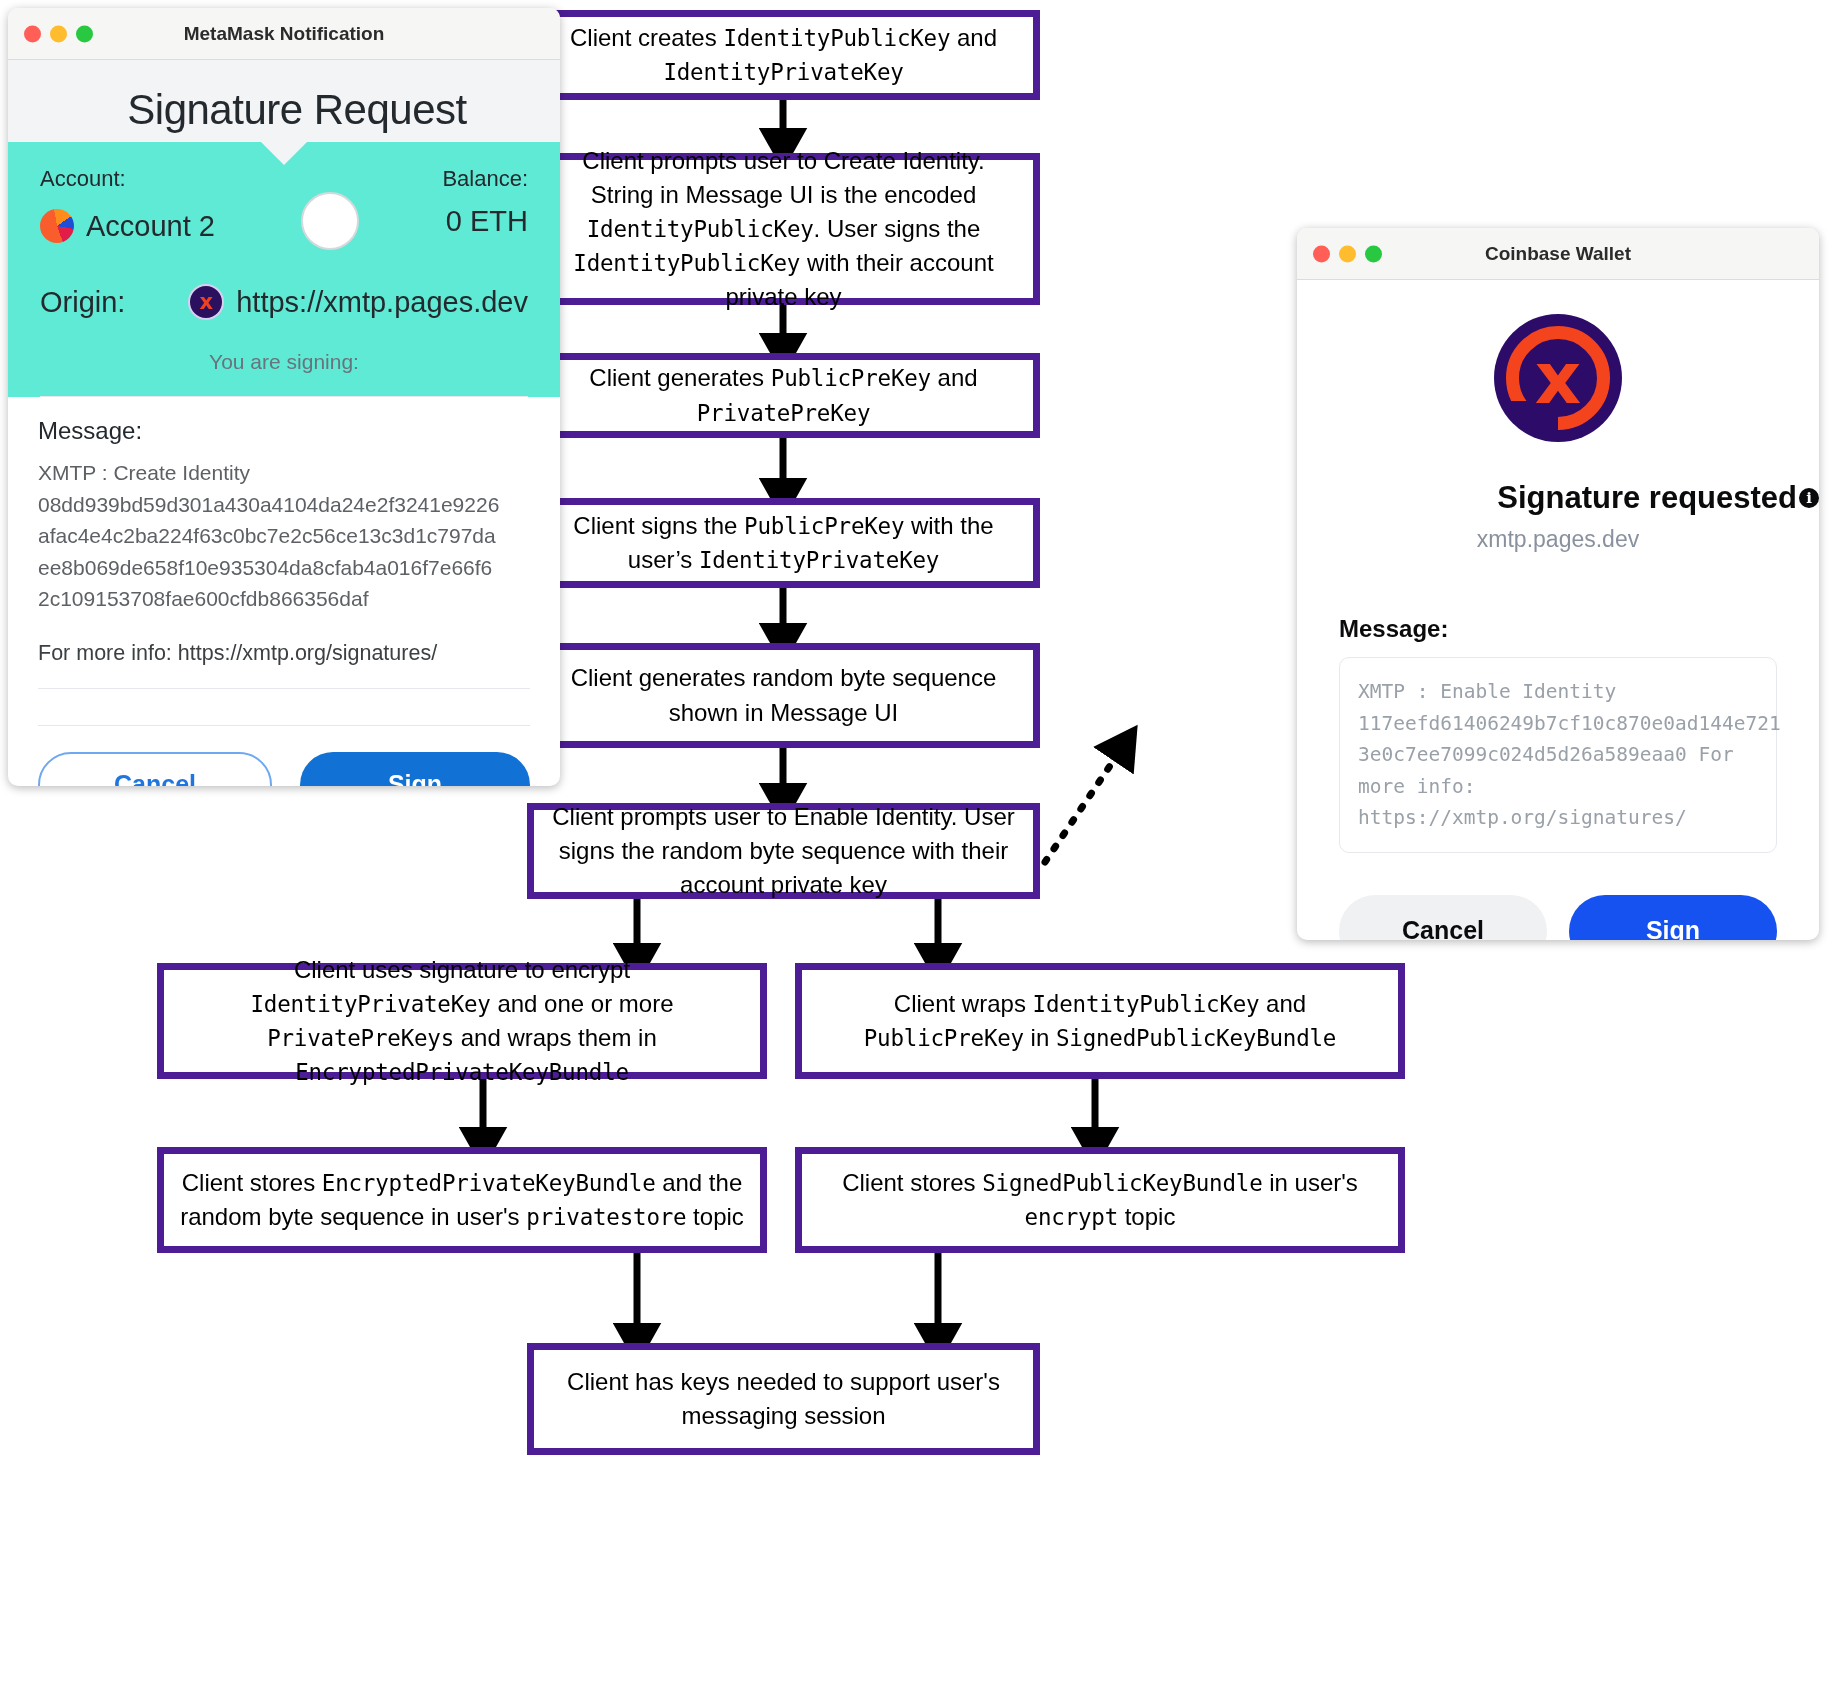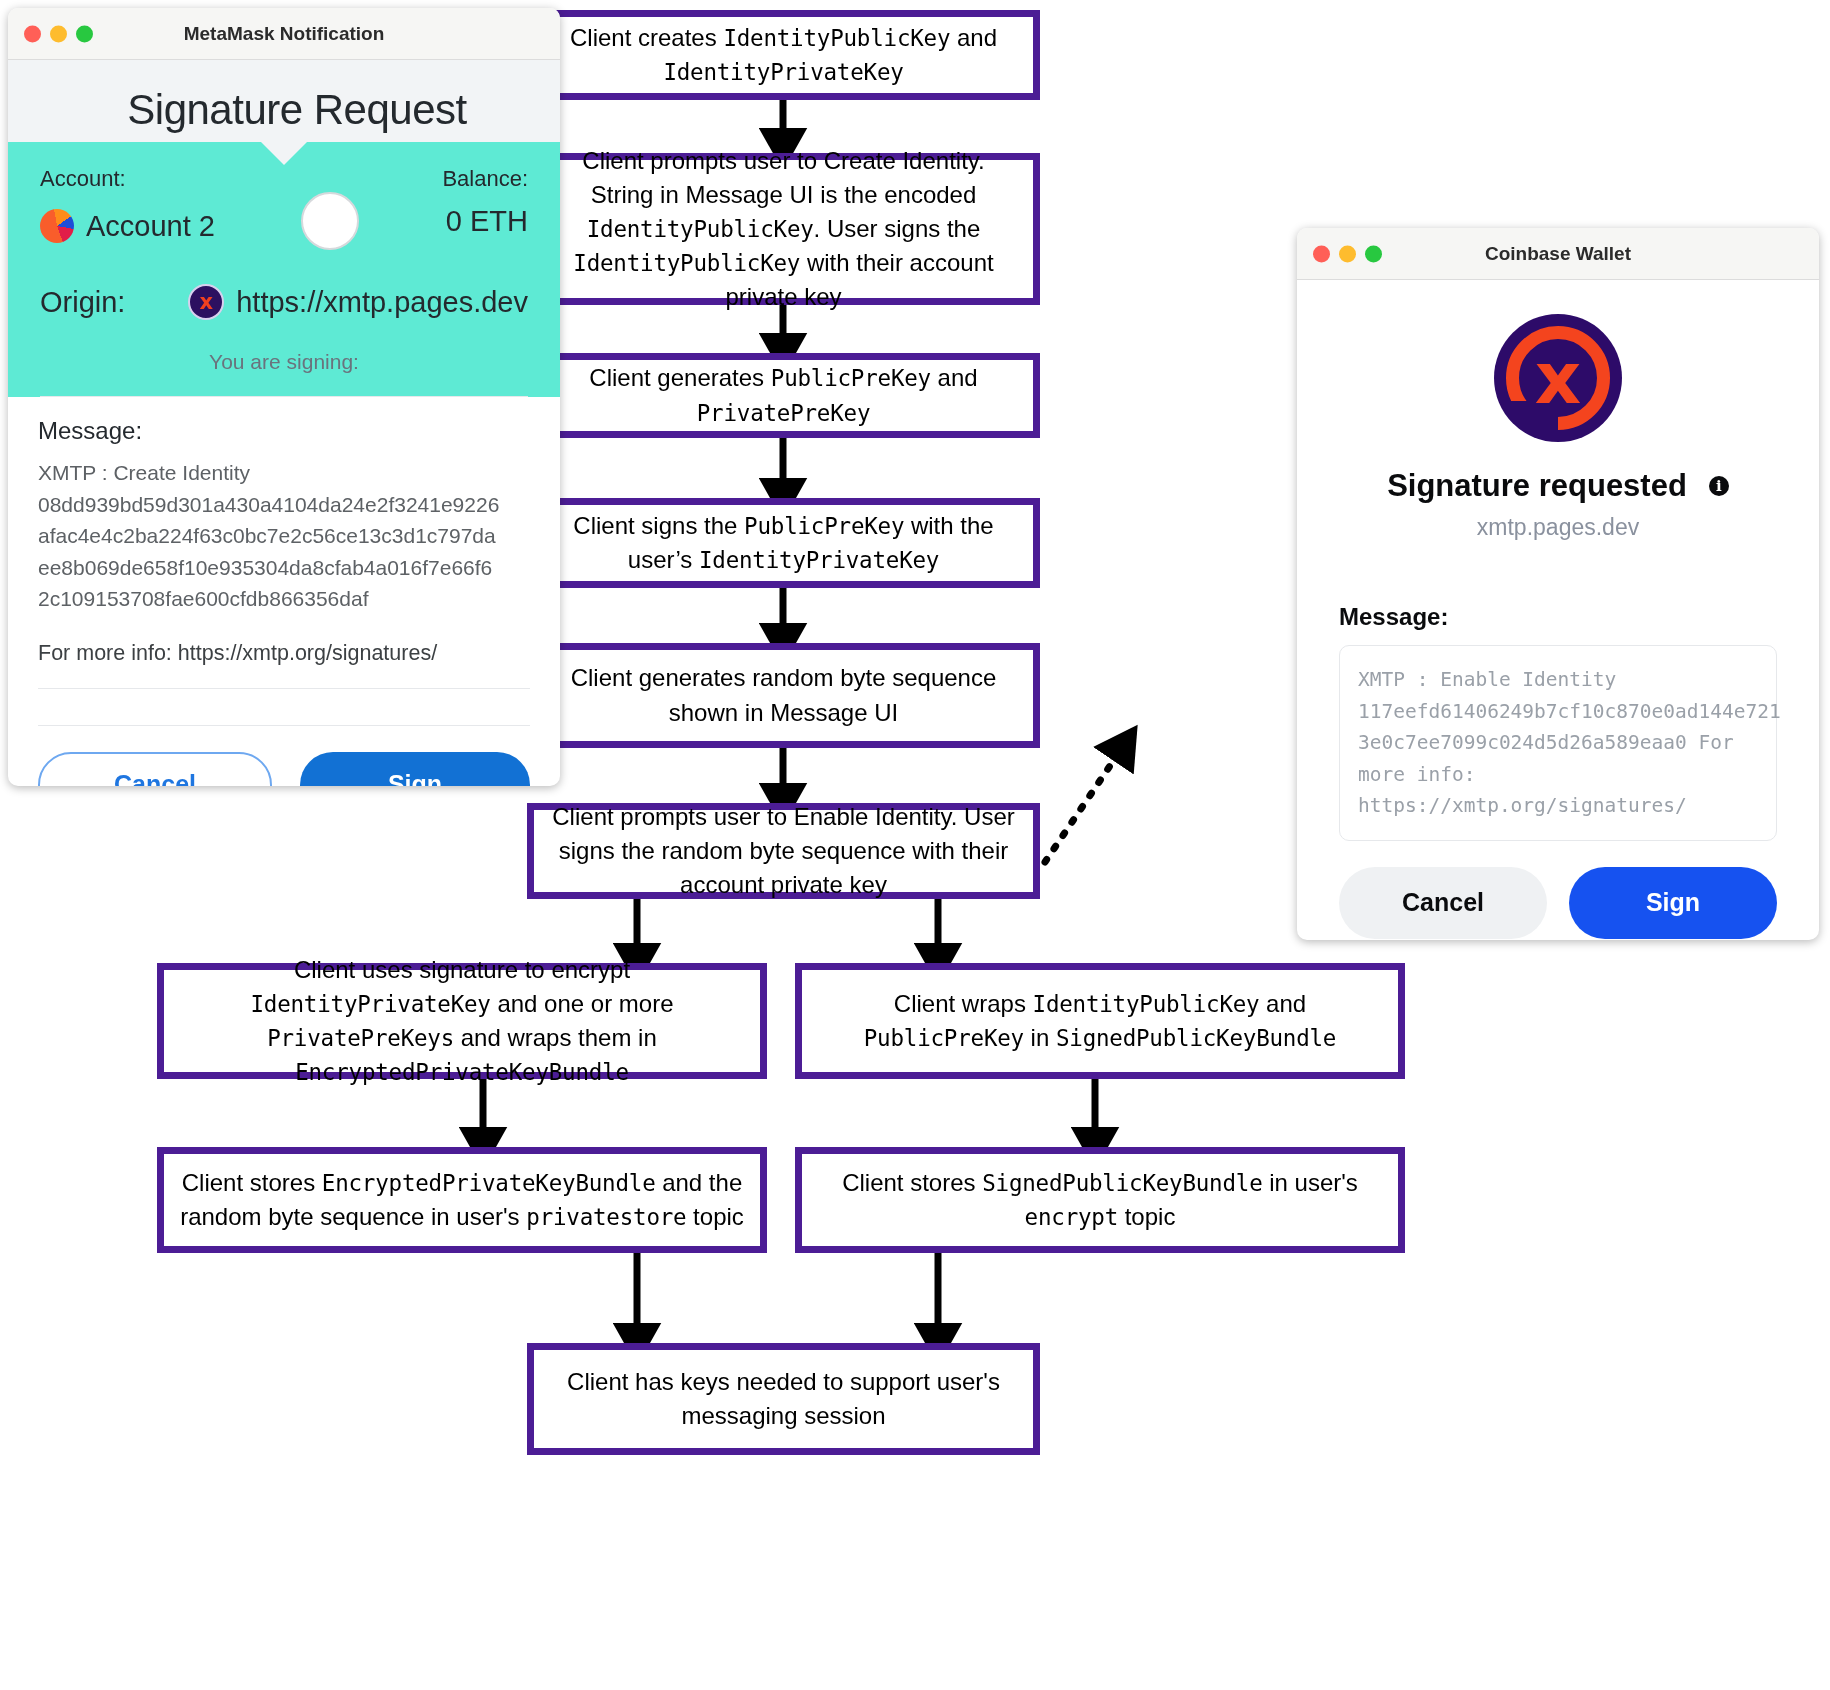--- a/index.html
+++ b/index.html
@@ -167,40 +167,40 @@
   .cb-x {
     position: relative;
     color: #f4441e;
     font-size: 72px;
     font-weight: bold;
     font-family: "DejaVu Sans", sans-serif;
     line-height: 1;
     z-index: 2;
   }
   .cb-title {
-    margin-top: 26px;
+    margin-top: 38px;
     font-size: 31px;
     font-weight: bold;
     color: #0a0b0d;
-    display: flex; align-items: center; justify-content: center; gap: 22px;
+    display: flex; align-items: center; justify-content: flex-end; gap: 2px;
   }
   .cb-info-icon {
     width: 20px; height: 20px; border-radius: 50%;
     background: #0a0b0d; color: #ffffff;
     font-size: 15px; font-weight: bold;
     display: inline-flex; align-items: center; justify-content: center;
     font-family: "DejaVu Serif", serif;
   }
   .cb-domain { margin-top: 10px; font-size: 23px; color: #8a919e; }
   .cb-msg-label {
     text-align: left; margin: 62px 0 0 42px;
     font-size: 24px; font-weight: bold; color: #0a0b0d;
   }
   .cb-msg-box {
-    margin: 14px 42px 0 42px;
+    margin: 14px 42px 16px 42px;
     border: 1px solid #e6e8eb;
     border-radius: 10px;
     padding: 18px 18px;
     text-align: left;
   }
   .cb-msg-line {
     font-family: "DejaVu Sans Mono", monospace;
     font-size: 19.5px;
     color: #9aa0a8;
     line-height: 1.62;

